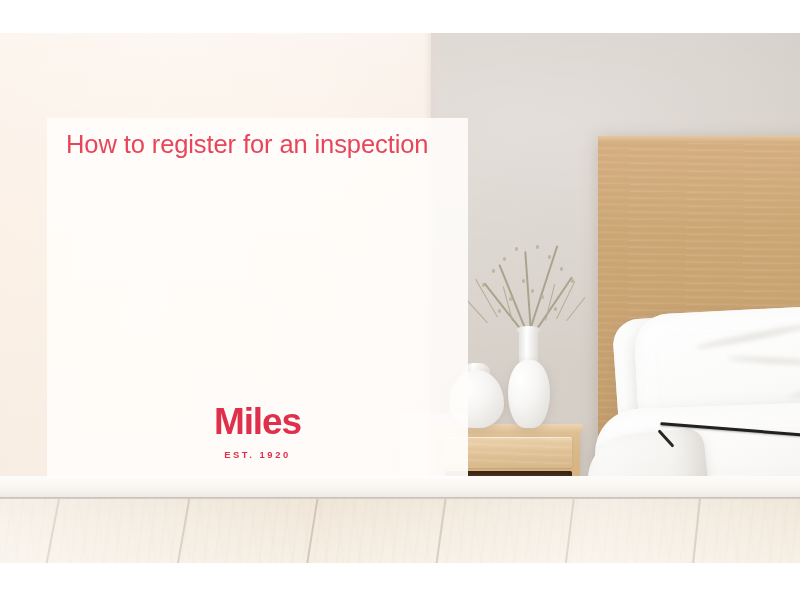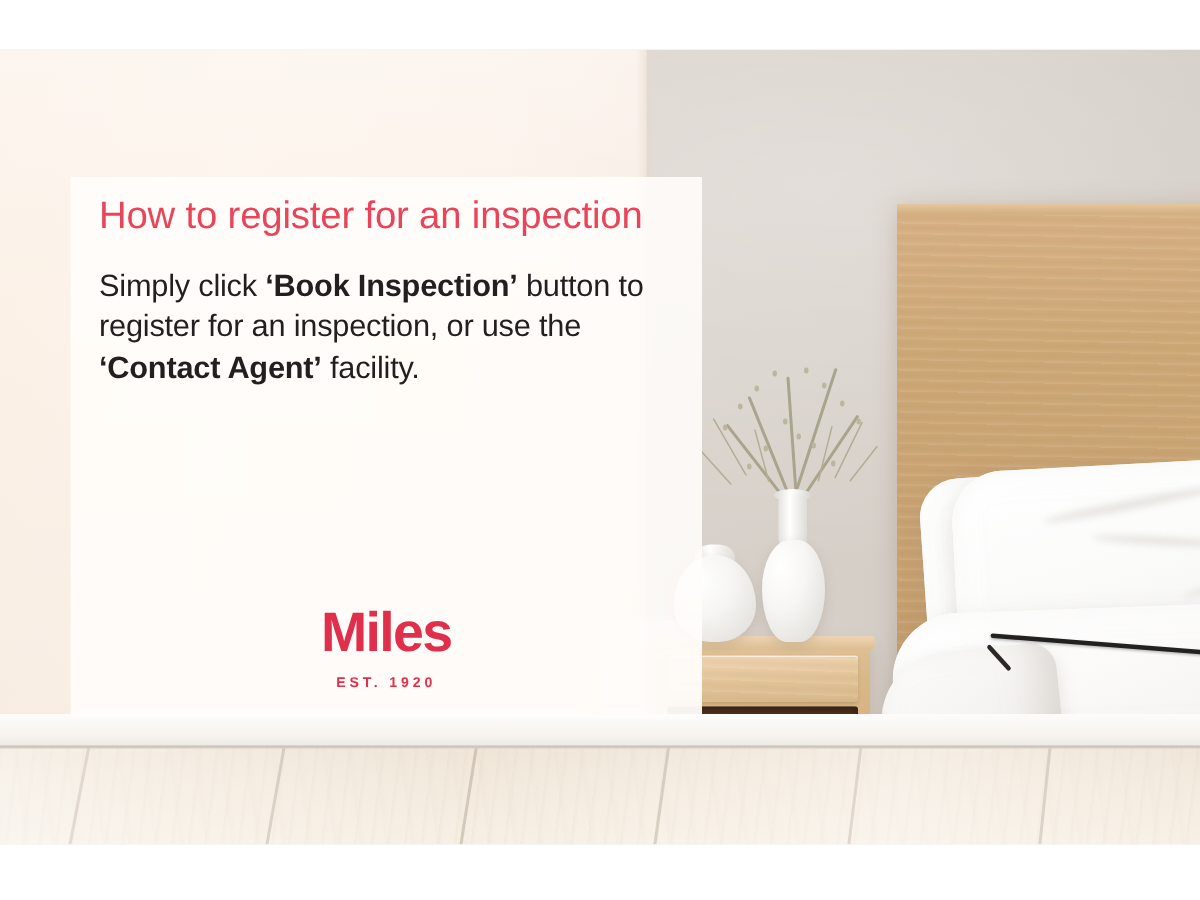--- a/index.html
+++ b/index.html
@@ -353,21 +353,20 @@
       <div class="floor-sheen"></div>
     </div>
 
     <div class="panel"></div>
     <div class="panel-fade"></div>
     <div class="panel-overlap"></div>
 
     <div class="content">
       <h1 class="headline">How to register for an inspection</h1>
 
-      <p class="lede"><span>Simply click </span><b>‘Book Inspection’</b><span> button to register for an inspection, or use the </span><b>‘Contact Agent’</b><span> facility.</span></p>
 
 
     </div>
 
     <div class="logo">
       <div class="logo-word">Miles</div>
       <div class="logo-est">EST. 1920</div>
     </div>
 
   </div>

